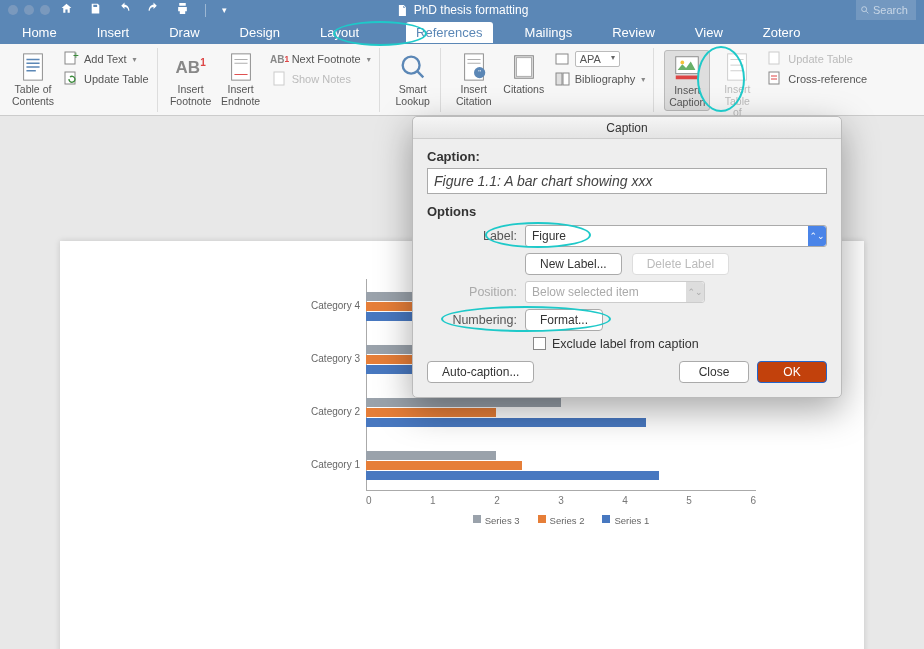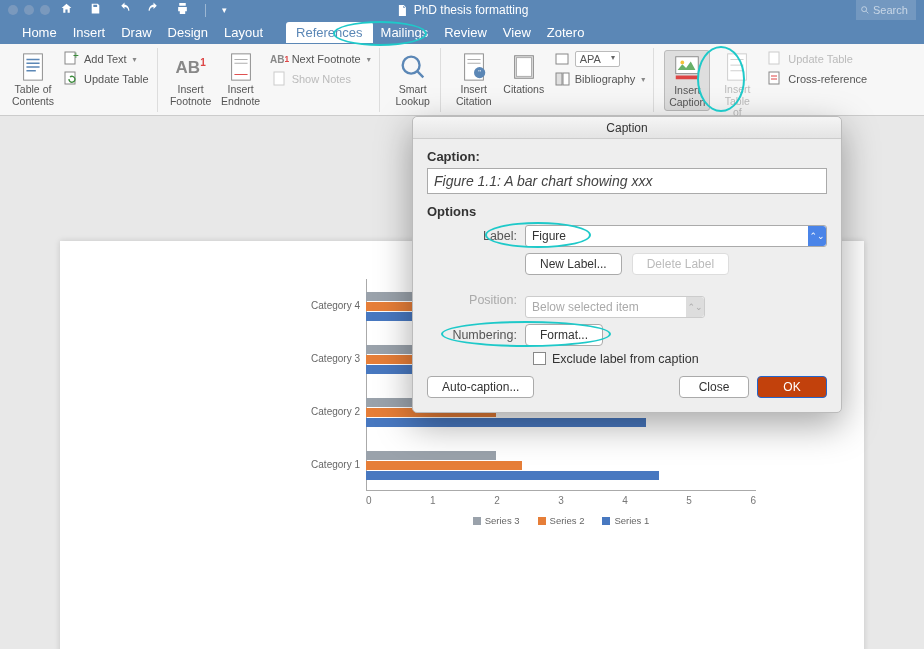--- a/index.html
+++ b/index.html
@@ -9,21 +9,21 @@
     .mac-bar { height:20px; background:#5b87b6; display:flex; align-items:center; padding:0 8px; gap:10px; }
     .traffic { display:flex; gap:6px; align-items:center; }
     .traffic span { width:10px; height:10px; border-radius:50%; background:#7a99bd; }
     .mac-icons { display:flex; gap:16px; align-items:center; color:#fff; font-size:13px; }
     .mac-icons .sep { width:1px; height:13px; background:rgba(255,255,255,.4); }
     .mac-icons svg { fill:#fff; }
     .doc-title-wrap { position:absolute; left:50%; transform:translateX(-50%); display:flex; align-items:center; gap:5px; color:#fff; font-size:12px; }
     .search-box { margin-left:auto; width:60px; height:31px; background:rgba(255,255,255,.15); border-radius:2px; display:flex; align-items:center; padding:0 4px; color:rgba(255,255,255,.6); font-size:11px; gap:3px;}
 
     
-    .tabs { height:24px; background:#5b87b6; display:flex; align-items:center; padding:0 14px; color:#fff; font-size:13px; position:relative;}
+    .tabs { height:24px; background:#5b87b6; display:flex; align-items:center; padding:0 14px; gap:24px; color:#fff; font-size:13px; position:relative;}
     .tab { padding:2px 8px; cursor:default; }
     .tab.active { color:#5b87b6; background:#fff; border-radius:3px 3px 0 0; padding:3px 10px; position:relative; z-index:2;margin-left:15px;}
 
     
     .ribbon { height:72px; background:#f7f7f7; border-bottom:1px solid #ccc; display:flex; align-items:flex-start; padding:4px 6px; gap:6px; font-size:10.5px; color:#555; }
     .rgroup { display:flex; align-items:flex-start; gap:4px; padding:2px 4px; border-right:1px solid #ddd; height:64px;}
     .rgroup:last-child{border-right:none;}
     .bigbtn { display:flex; flex-direction:column; align-items:center; justify-content:flex-start; width:46px; padding:2px; text-align:center; line-height:1.1; }
     .bigbtn .ic { width:30px; height:30px; margin-bottom:2px; display:flex; align-items:center; justify-content:center; }
     .smallbtns { display:flex; flex-direction:column; gap:2px; justify-content:flex-start;}
@@ -39,34 +39,34 @@
     
     .chart { position:absolute; left:244px; top:28px; width:485px; height:280px; }
     .plot { position:absolute; left:62px; top:10px; width:390px; height:212px; }
     .axis-x { position:absolute; left:0; right:0; bottom:0; height:1px; background:#aaa;}
     .axis-y { position:absolute; left:0; top:0; bottom:0; width:1px; background:#aaa;}
     .xticks { position:absolute; left:62px; top:226px; width:390px; display:flex; justify-content:space-between; font-size:10px; color:#777;}
     .ycats { position:absolute; left:0; top:10px; width:60px; height:212px; display:flex; flex-direction:column-reverse; justify-content:space-around; font-size:10px; color:#666; text-align:right; padding-right:4px;}
     .bargrp { position:absolute; left:0; width:100%; }
     .bar { height:9px; margin-bottom:1px; }
     .legend { position:absolute; left:62px; top:246px; width:390px; display:flex; justify-content:center; gap:18px; font-size:9.5px; color:#666;}
-    .legend span{display:flex;align-items:center;gap:4px;}
+    .legend span{display:flex;gap:4px;}
     .legend .sw{width:8px;height:8px;}
 
     
     .dialog { position:absolute; left:412px; top:116px; width:430px; background:#eee; border:1px solid #bbb; border-radius:5px; box-shadow:0 12px 36px rgba(0,0,0,.35); z-index:50; }
     .dlg-title { height:22px; background:linear-gradient(#f5f5f5,#e4e4e4); border-bottom:1px solid #ccc; text-align:center; font-size:12px; line-height:22px; color:#333; border-radius:5px 5px 0 0;}
     .dlg-body { padding:10px 14px 14px; font-size:12.5px; color:#333;}
     .dlg-body .lbl { font-weight:700; margin-bottom:4px; font-size:13px;}
     .cap-input { width:100%; height:26px; border:1px solid #aaa; background:#fff; padding:0 6px; font-style:italic; color:#444; font-size:14px; margin-bottom:10px;}
     .row { display:flex; align-items:center; gap:8px; margin:6px 0;}
     .row .rl { width:90px; text-align:right; color:#555;}
     .row .rl.dim{color:#aaa;}
     .sel { flex:1; height:22px; background:#fff; border:1px solid #aaa; border-radius:3px; display:flex; align-items:center; padding:0 6px; font-size:12px; position:relative;}
-    .sel.dis{color:#aaa;border-color:#ccc;margin-top:15px;}
+    .sel.dis{color:#aaa;border-color:#ccc;}
     .sel .dd{position:absolute; right:0; top:0; bottom:0; width:18px; background:#4a84e8; border-radius:0 3px 3px 0; display:flex;align-items:center;justify-content:center;color:#fff;font-size:9px;}
     .sel.dis .dd{background:#ddd;color:#aaa;}
     .btn { height:22px; padding:0 14px; background:#fff; border:1px solid #aaa; border-radius:4px; font-size:12px; display:inline-flex; align-items:center; }
     .btn.dis{color:#bbb;border-color:#ddd;}
     .btn.primary{background:#c2410c;color:#fff;border-color:#2365cc;}
     .check{display:flex;align-items:flex-start;gap:6px;margin-left:106px;margin-top:2px;margin-bottom:10px;}
     .check .box{width:13px;height:13px;border:1px solid #888;background:#fff;}
     .dlg-btns{display:flex;justify-content:space-between;align-items:center;margin-top:8px;}
     .dlg-btns .right{display:flex;gap:8px;}
 

